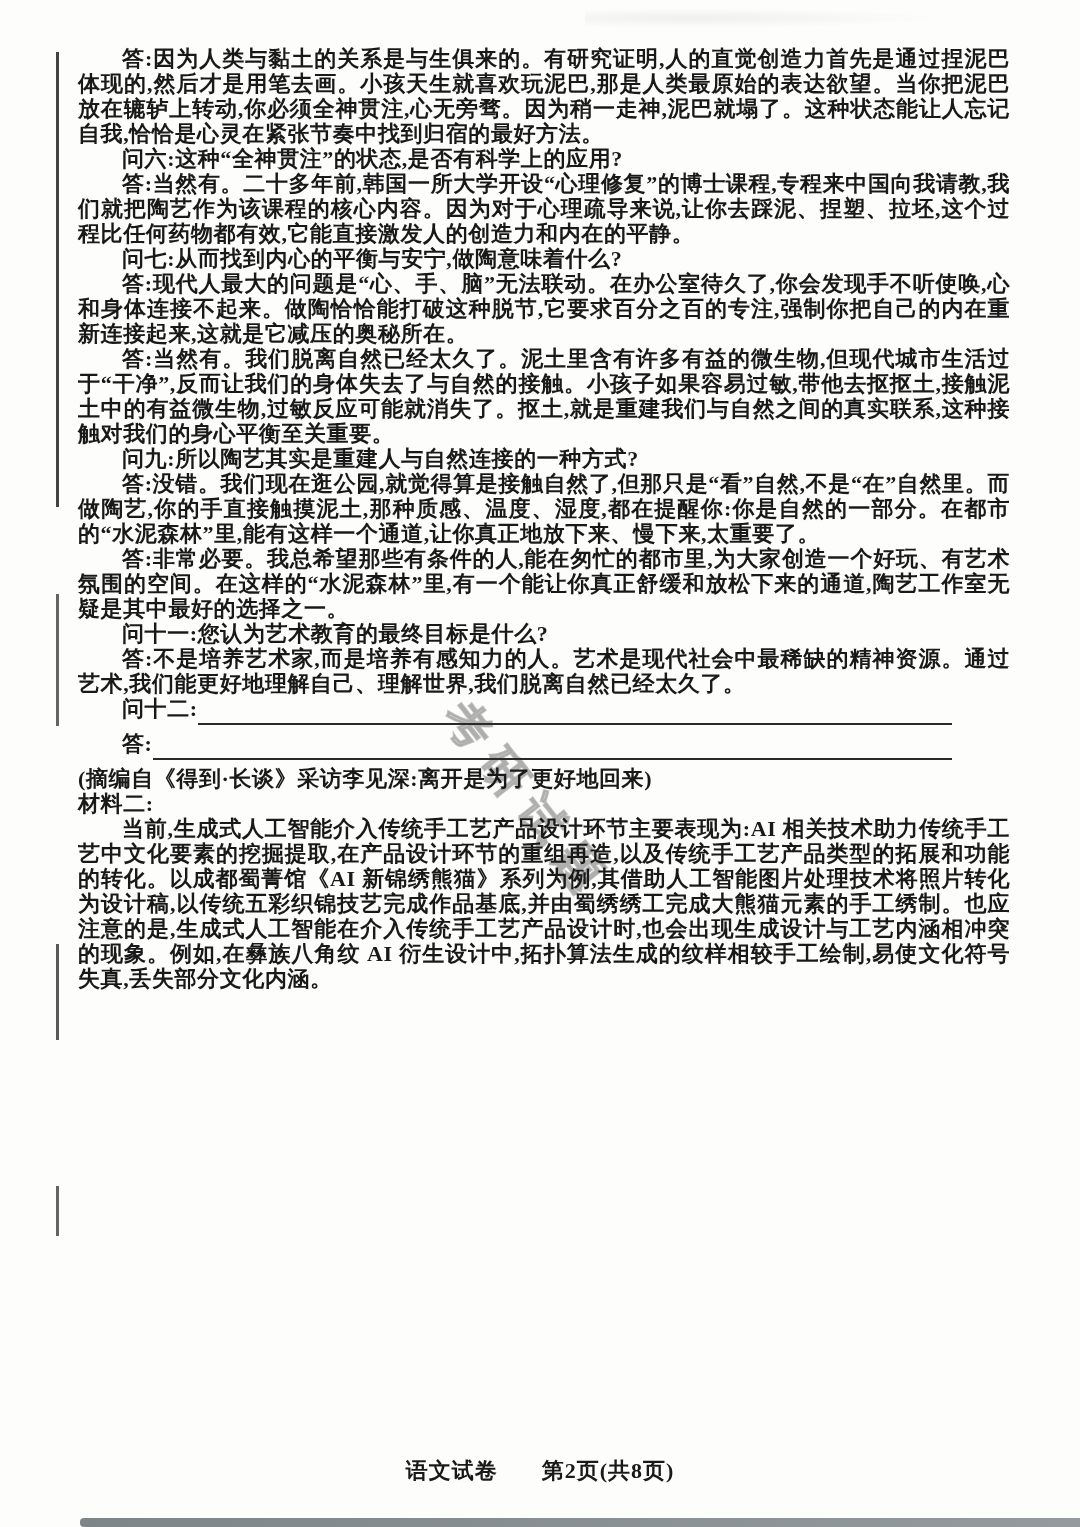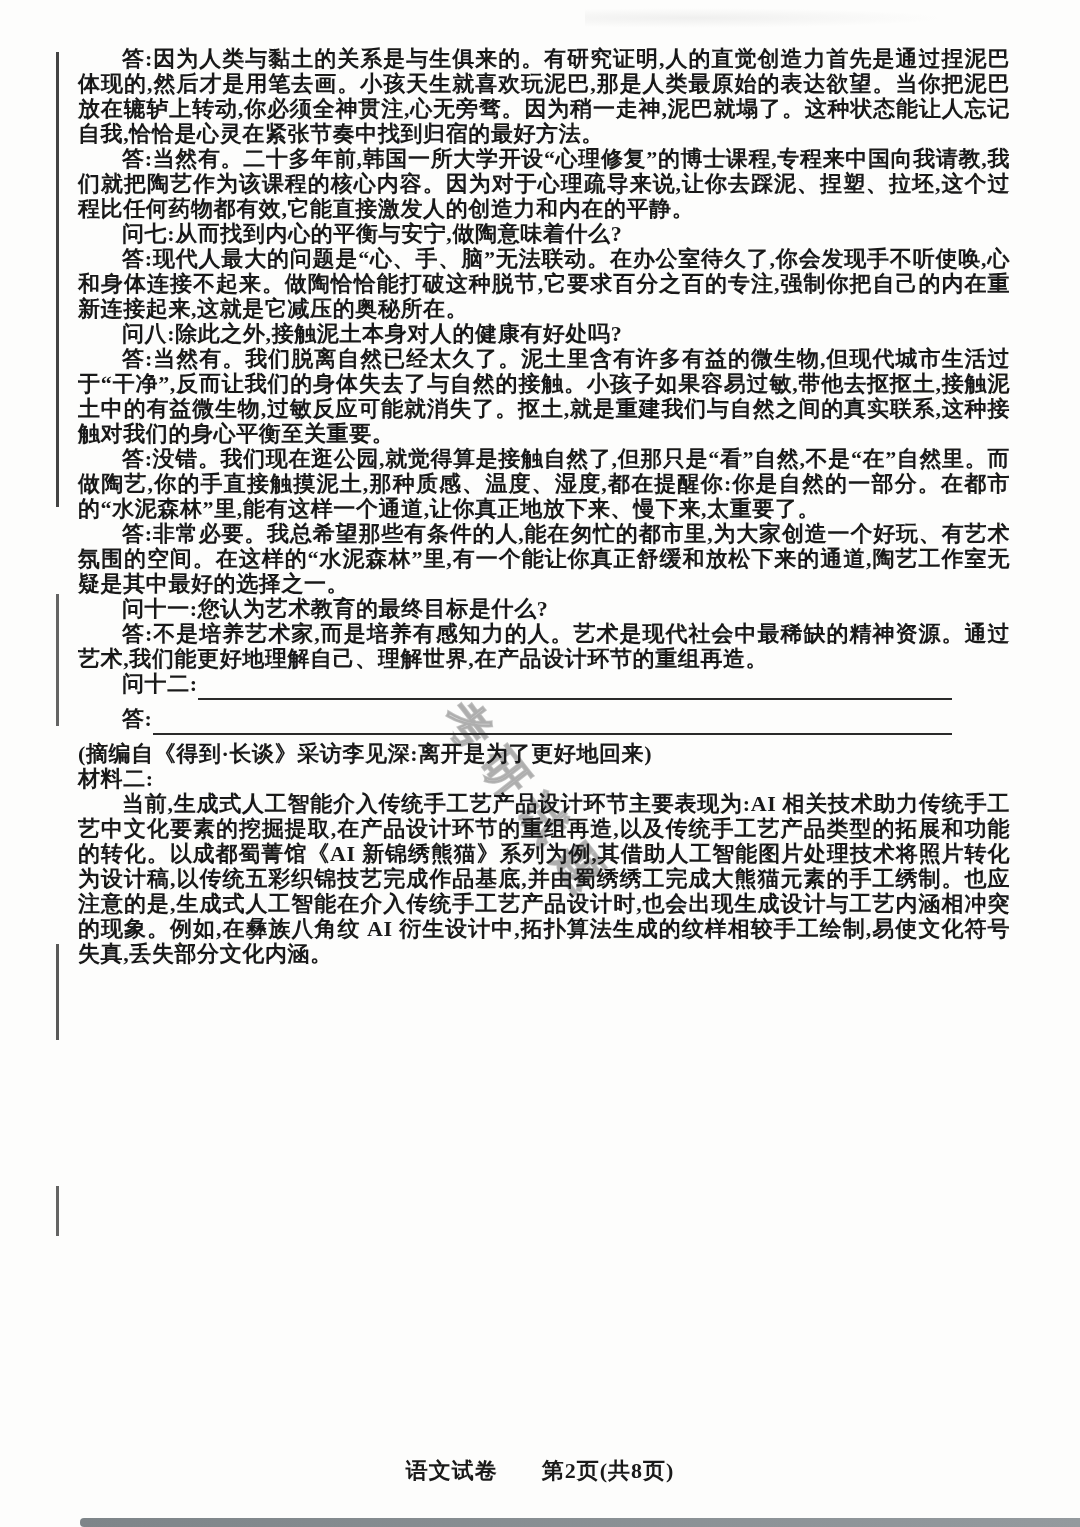--- a/index.html
+++ b/index.html
@@ -85,29 +85,30 @@
 
 <div class="page">
 
   <div class="scan-smudge"></div>
 
   <div class="watermark">考研试题</div>
 
   <main class="text-block">
 
     <p class="para">答:因为人类与黏土的关系是与生俱来的。有研究证明,人的直觉创造力首先是通过捏泥巴体现的,然后才是用笔去画。小孩天生就喜欢玩泥巴,那是人类最原始的表达欲望。当你把泥巴放在辘轳上转动,你必须全神贯注,心无旁骛。因为稍一走神,泥巴就塌了。这种状态能让人忘记自我,恰恰是心灵在紧张节奏中找到归宿的最好方法。</p>
+    <p class="para">问六:这种“全神贯注”的状态,是否有科学上的应用?</p>
     <p class="para">答:当然有。二十多年前,韩国一所大学开设“心理修复”的博士课程,专程来中国向我请教,我们就把陶艺作为该课程的核心内容。因为对于心理疏导来说,让你去踩泥、捏塑、拉坯,这个过程比任何药物都有效,它能直接激发人的创造力和内在的平静。</p>
     <p class="para">问七:从而找到内心的平衡与安宁,做陶意味着什么?</p>
     <p class="para">答:现代人最大的问题是“心、手、脑”无法联动。在办公室待久了,你会发现手不听使唤,心和身体连接不起来。做陶恰恰能打破这种脱节,它要求百分之百的专注,强制你把自己的内在重新连接起来,这就是它减压的奥秘所在。</p>
-    <p class="para">问八:除此之外,接触泥土本身对人的健康有好处吗?</p>
     <p class="para">答:当然有。我们脱离自然已经太久了。泥土里含有许多有益的微生物,但现代城市生活过于“干净”,反而让我们的身体失去了与自然的接触。小孩子如果容易过敏,带他去抠抠土,接触泥土中的有益微生物,过敏反应可能就消失了。抠土,就是重建我们与自然之间的真实联系,这种接触对我们的身心平衡至关重要。</p>
+    <p class="para">问九:所以陶艺其实是重建人与自然连接的一种方式?</p>
     <p class="para">答:没错。我们现在逛公园,就觉得算是接触自然了,但那只是“看”自然,不是“在”自然里。而做陶艺,你的手直接触摸泥土,那种质感、温度、湿度,都在提醒你:你是自然的一部分。在都市的“水泥森林”里,能有这样一个通道,让你真正地放下来、慢下来,太重要了。</p>
     <p class="para">答:非常必要。我总希望那些有条件的人,能在匆忙的都市里,为大家创造一个好玩、有艺术氛围的空间。在这样的“水泥森林”里,有一个能让你真正舒缓和放松下来的通道,陶艺工作室无疑是其中最好的选择之一。</p>
     <p class="para">问十一:您认为艺术教育的最终目标是什么?</p>
-    <p class="para">答:不是培养艺术家,而是培养有感知力的人。艺术是现代社会中最稀缺的精神资源。通过艺术,我们能更好地理解自己、理解世界,在产品设计环节的重组再造。</p>
+    <p class="para">答:不是培养艺术家,而是培养有感知力的人。艺术是现代社会中最稀缺的精神资源。通过艺术,我们能更好地理解自己、理解世界,我们脱离自然已经太久了。</p>
 
     <div class="blank-row">
       <span class="blank-label">问十二:</span>
       <span class="blank-line"></span>
     </div>
     <div class="blank-row">
       <span class="blank-label">答:</span>
       <span class="blank-line"></span>
     </div>
 

